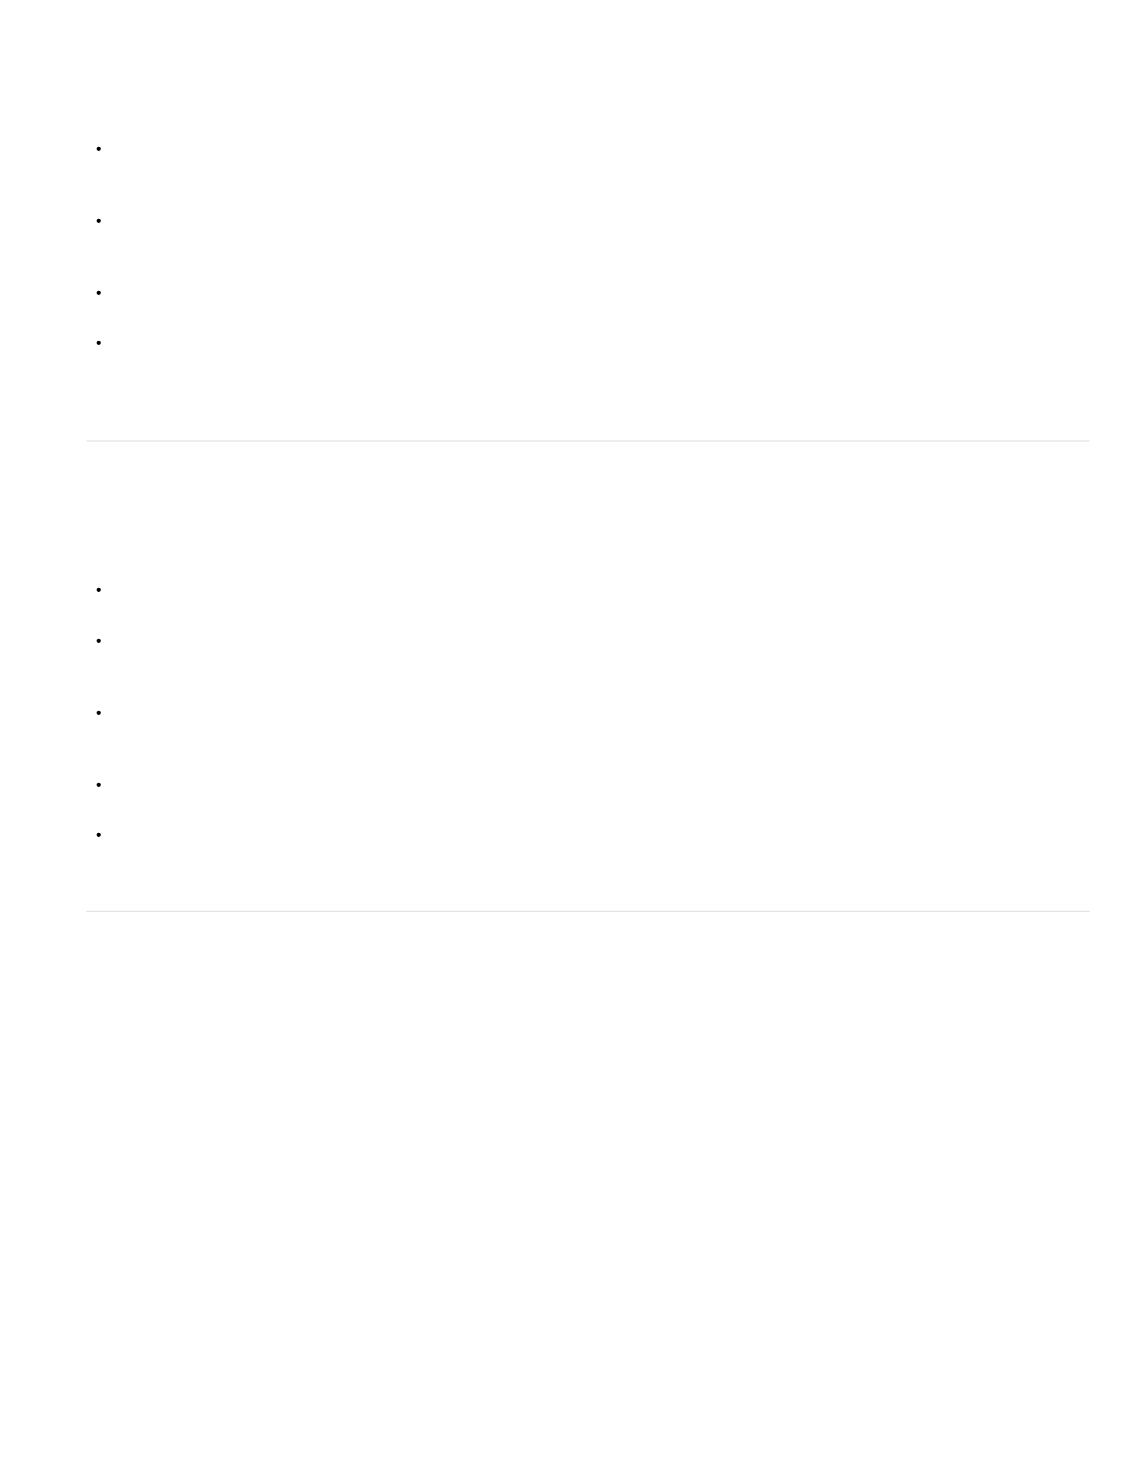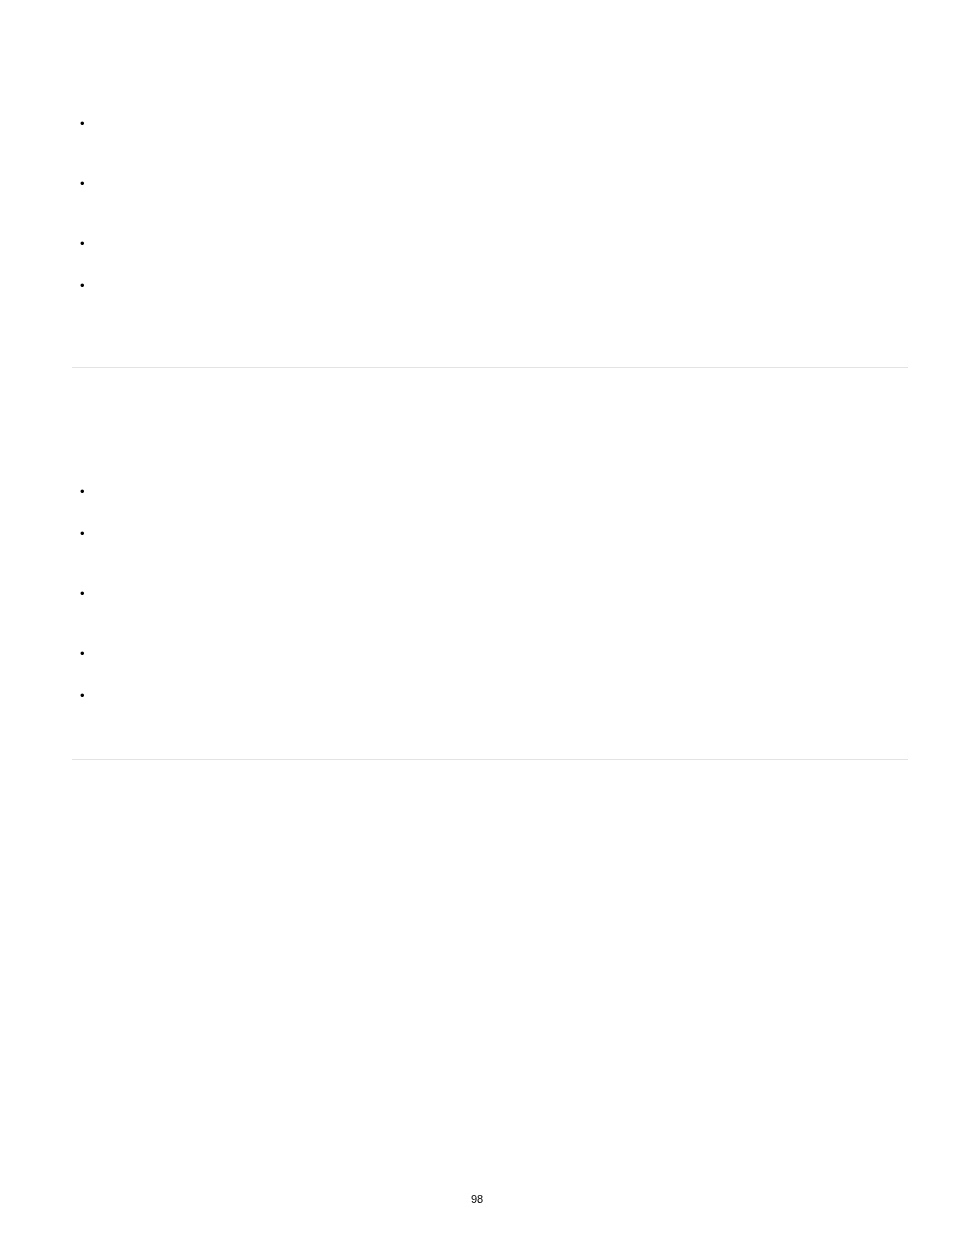--- a/index.html
+++ b/index.html
@@ -82,14 +82,13 @@
         <li style="margin-top:22px; height:40px;"></li>
         <li style="margin-top:20px; height:40px;"></li>
         <li style="margin-top:20px; height:20px;"></li>
         <li style="margin-top:22px; height:20px;"></li>
       </ul>
       <hr class="rule" style="margin-top:52px;">
     </div>
 
   </div>
 
-  <div class="footer">98</div>
 </div>
 
 </body></html>

